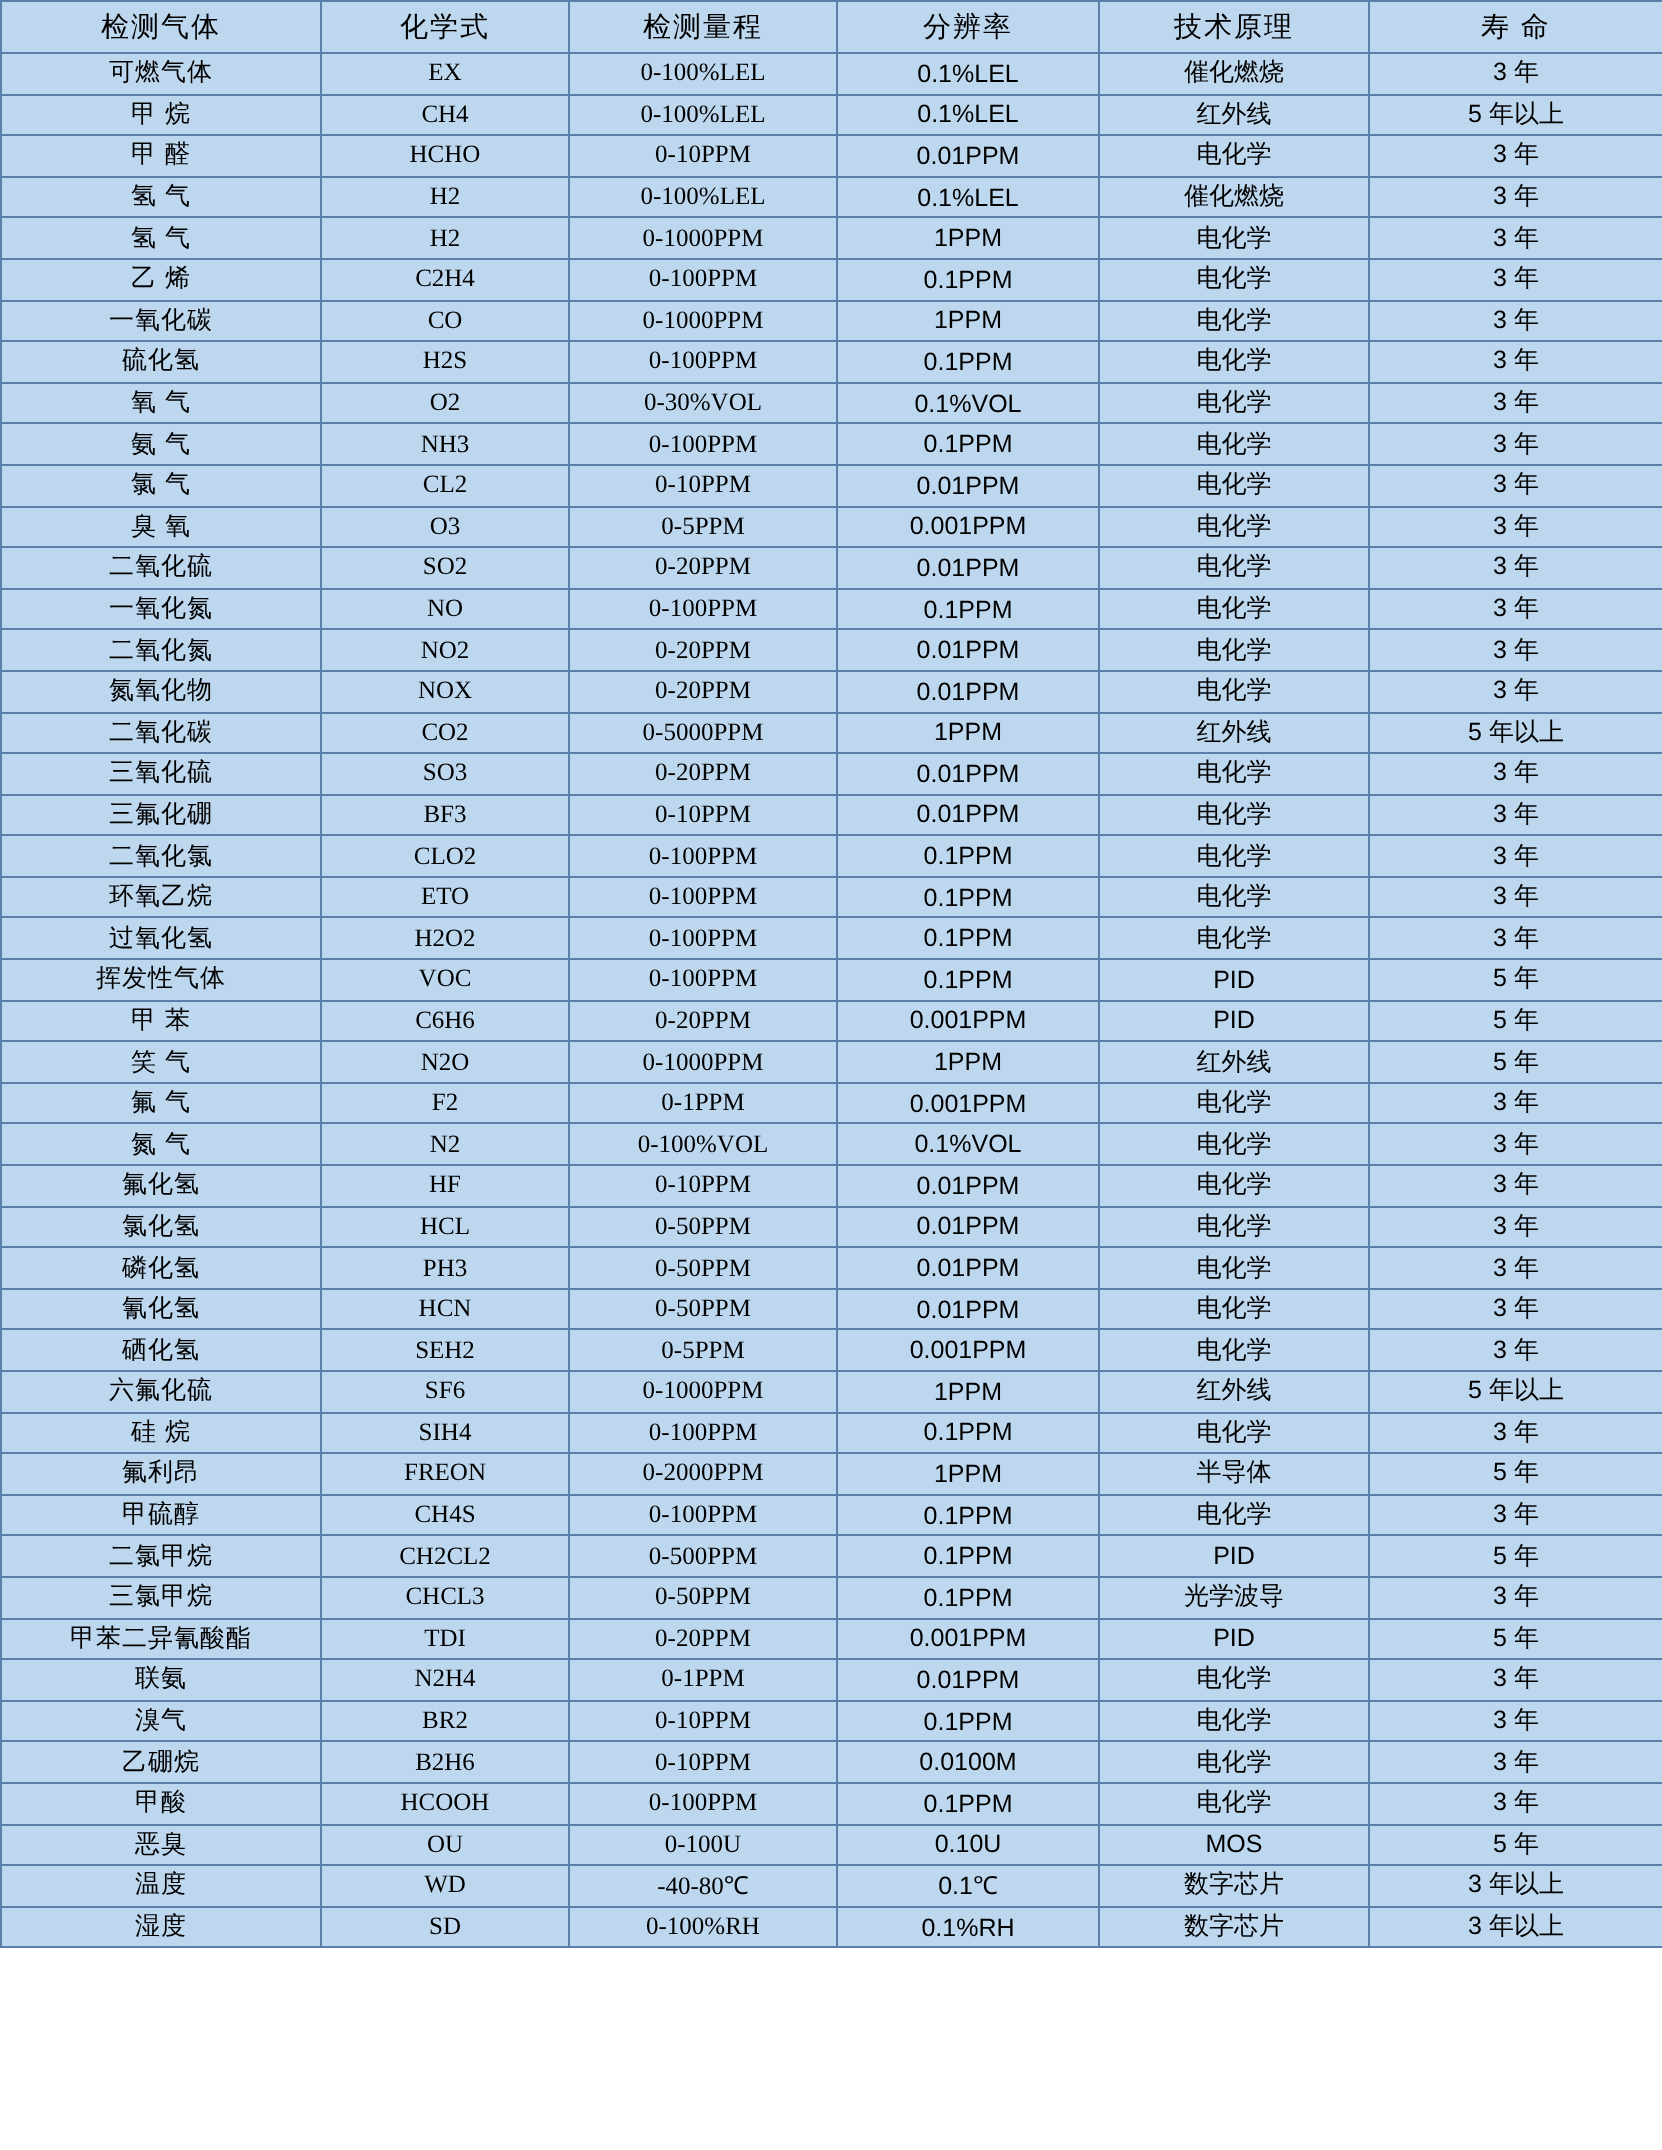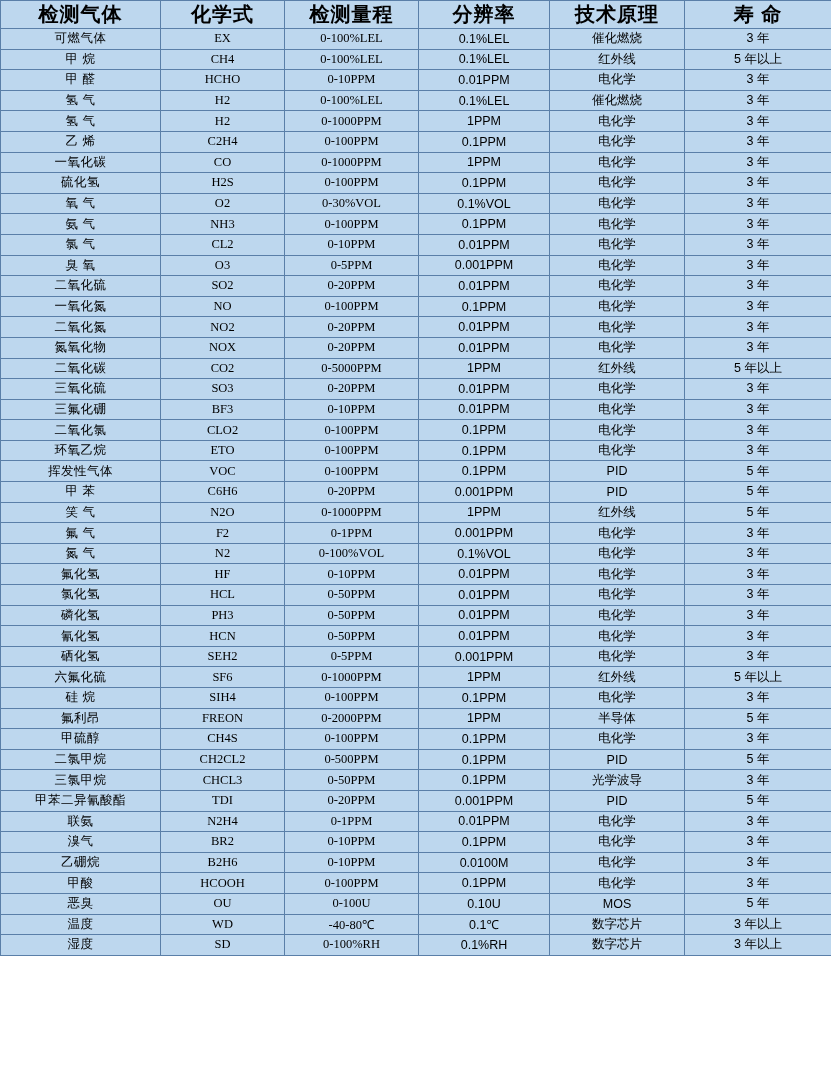--- a/index.html
+++ b/index.html
@@ -22,22 +22,22 @@
     text-align: center;
     vertical-align: middle;
     color: #000000;
     background: #bdd7ee;
     padding: 0;
     overflow: hidden;
     white-space: nowrap;
   }
   table.gas-table thead th {
     height: 25px;
-    font-size: 20px;
-    font-weight: bold;
+    font-size: 14px;
+    font-weight: normal;
     letter-spacing: 1px;
   }
   table.gas-table tbody td {
     height: 19.6px;
     font-size: 12.5px;
     font-weight: normal;
   }
   
   col.c0 { width: 160px; }
   col.c1 { width: 124px; }
@@ -238,20 +238,28 @@
       </tr>
       <tr>
         <td class="col-name">环氧乙烷</td>
         <td class="col-form">ETO</td>
         <td class="col-range">0-100PPM</td>
         <td class="col-res">0.1PPM</td>
         <td class="col-tech">电化学</td>
         <td class="col-life">3 年</td>
       </tr>
       <tr>
+        <td class="col-name">过氧化氢</td>
+        <td class="col-form">H2O2</td>
+        <td class="col-range">0-100PPM</td>
+        <td class="col-res">0.1PPM</td>
+        <td class="col-tech">电化学</td>
+        <td class="col-life">3 年</td>
+      </tr>
+      <tr>
         <td class="col-name">挥发性气体</td>
         <td class="col-form">VOC</td>
         <td class="col-range">0-100PPM</td>
         <td class="col-res">0.1PPM</td>
         <td class="col-tech">PID</td>
         <td class="col-life">5 年</td>
       </tr>
       <tr>
         <td class="col-name">甲 苯</td>
         <td class="col-form">C6H6</td>

